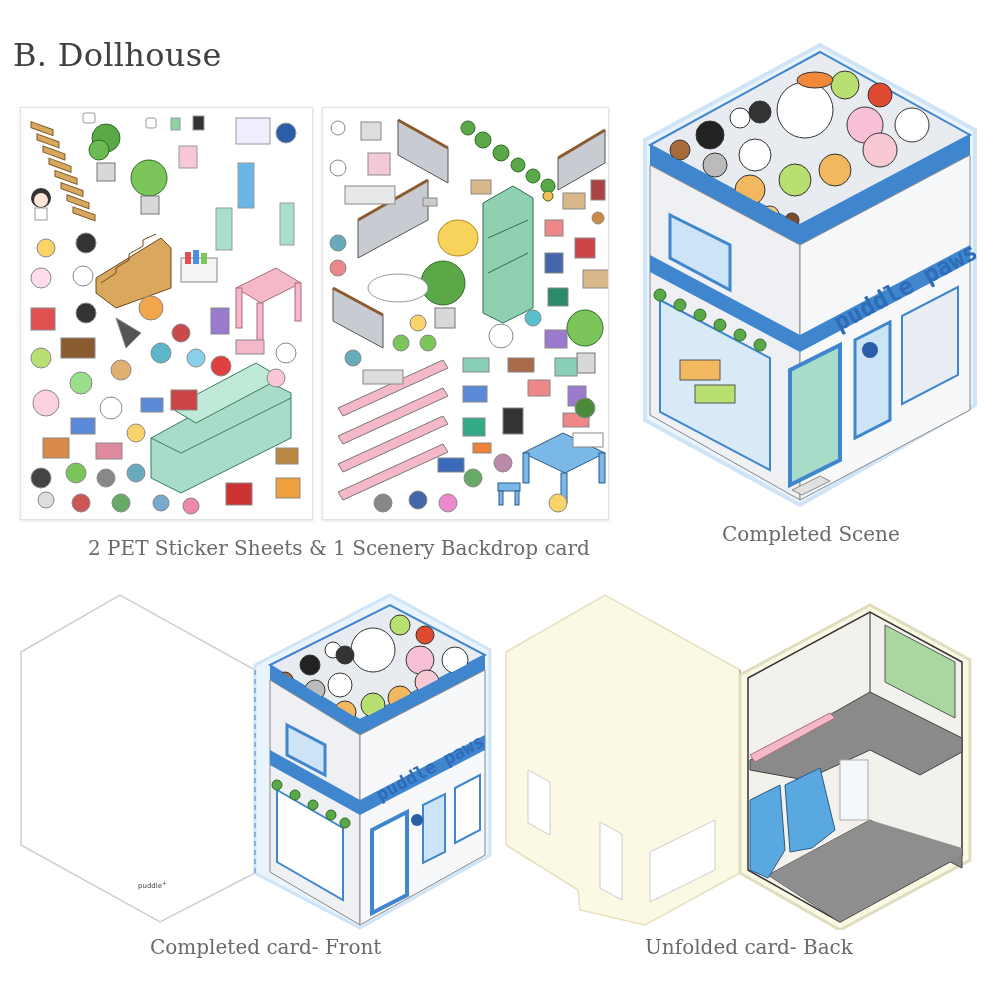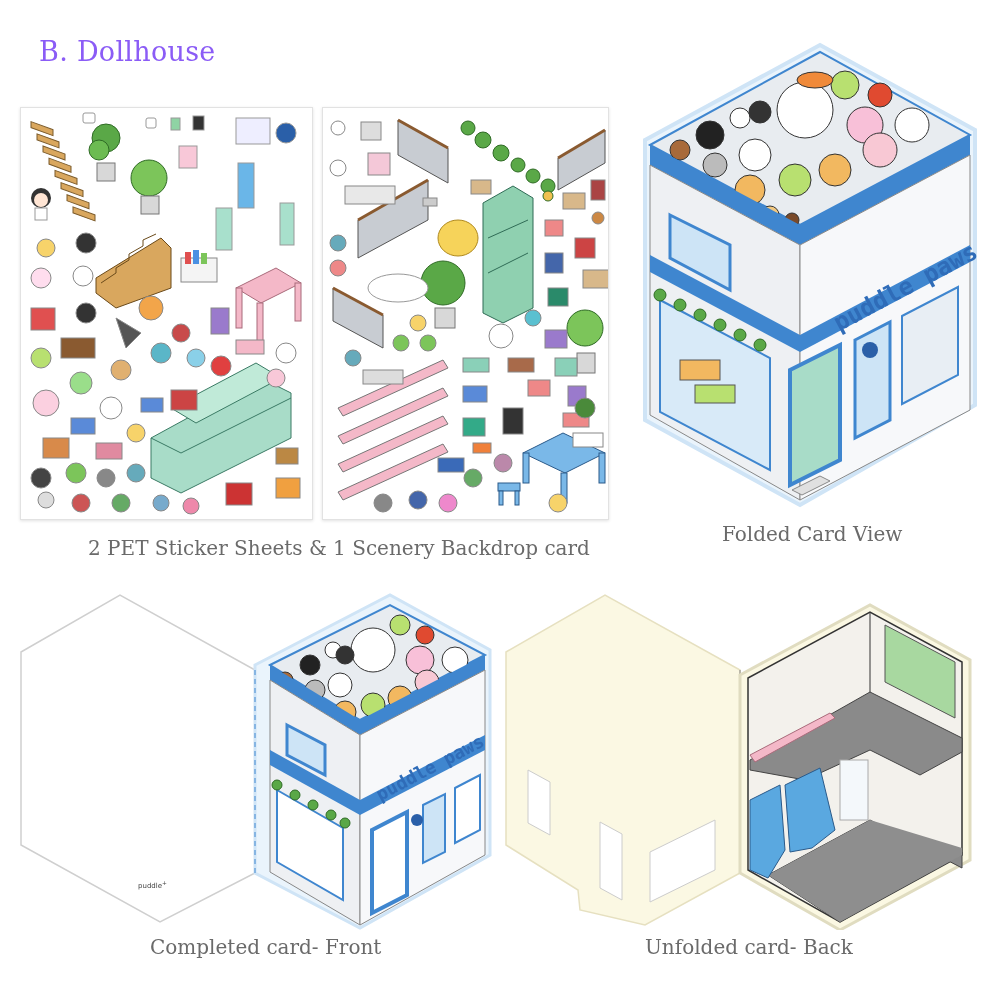--- a/index.html
+++ b/index.html
@@ -1,18 +1,18 @@
 <!DOCTYPE html>
 <html><head>
 <meta charset="utf-8">
 <style>
   html,body{margin:0;padding:0;background:#ffffff;}
   body{width:1000px;height:1000px;position:relative;overflow:hidden;font-family:"DejaVu Serif","Liberation Serif",serif;color:#5a5a5a;}
   .abs{position:absolute;}
-  .title{left:39px;top:36px;font-size:27px;letter-spacing:0.3px;color:#8b5cf6;}
+  .title{left:13px;top:36px;font-size:32px;letter-spacing:0.3px;color:#404040;}
   .caption{font-size:20px;color:#6a6a6a;line-height:25px;}
   .cap-sheets{left:88px;top:536px;text-align:center;}
   .cap-folded{left:722px;top:522px;}
   .cap-front{left:150px;top:935px;}
   .cap-back{left:645px;top:935px;}
   .sheet{background:#fff;border:1px solid #e2e2e2;box-shadow:0 1px 3px rgba(0,0,0,0.12);}
   .sheet1{left:20px;top:107px;width:291px;height:411px;}
   .sheet2{left:322px;top:107px;width:285px;height:411px;}
   svg{display:block;}
   .logo{left:138px;top:880px;font-family:"DejaVu Sans","Liberation Sans",sans-serif;font-size:7px;color:#444;}
@@ -310,21 +310,21 @@
 
     <polygon points="215,300 250,282 250,380 215,398" fill="#cde4f6" stroke="#3f86cf" stroke-width="3"></polygon>
     <polygon points="262,276 318,247 318,335 262,364" fill="#e8eef4" stroke="#3f86cf" stroke-width="2"></polygon>
     <circle cx="230" cy="310" r="8" fill="#2a5fa8"></circle>
 
     <polygon points="152,450 180,436 190,441 162,455" fill="#e0e0e0" stroke="#888"></polygon>
   </svg>
 </div>
 
 <div class="abs caption cap-folded">
-  <div>Folded Card View</div>
+  <div>Completed Scene</div>
 </div>
 
 <div class="abs" style="left:15px;top:590px;width:480px;height:340px;">
   <svg width="480" height="340" viewBox="0 0 480 340">
 
     <polygon points="6,62 105,5 240,80 240,283 145,332 6,255" fill="#ffffff" stroke="#cfcfcf" stroke-width="1.5"></polygon>
 
     <polygon points="240,75 375,5 475,60 475,265 345,338 240,283" fill="#eaf4fc" stroke="#cfe4f6" stroke-width="3"></polygon>
     <line x1="240" y1="80" x2="240" y2="283" stroke="#3f86cf" stroke-dasharray="5,4"></line>
     <polygon points="255,75 375,15 470,65 345,130" fill="#e8ecf0" stroke="#3f86cf" stroke-width="2"></polygon>

